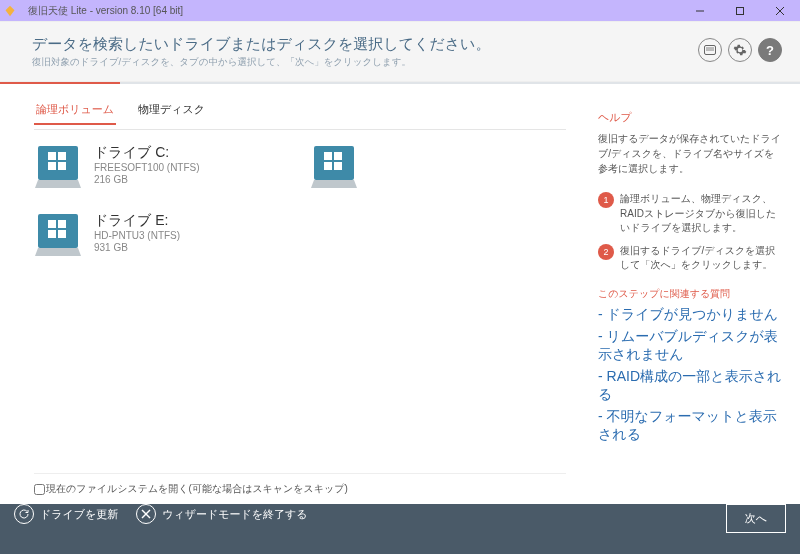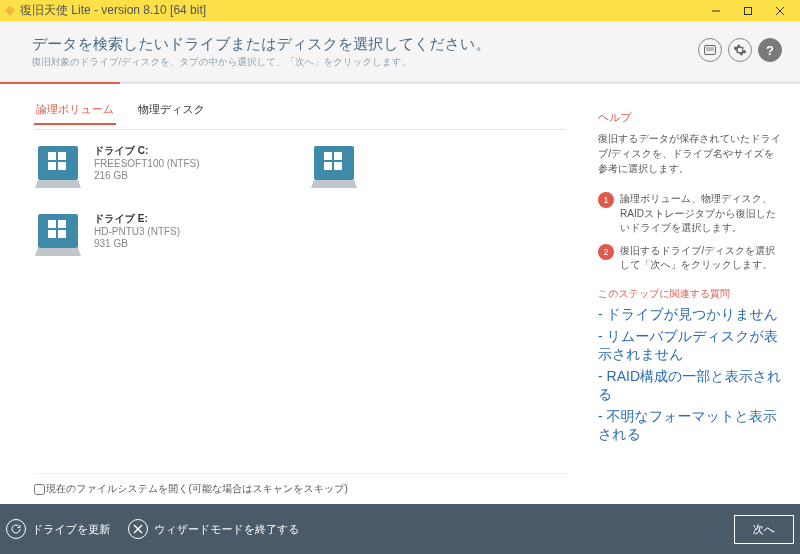--- a/index.html
+++ b/index.html
@@ -1,17 +1,17 @@
 <!DOCTYPE html>
 <html><head>
 <meta charset="utf-8">
 <style>
   * { box-sizing: border-box; margin: 0; padding: 0; }
   html, body { width: 800px; height: 554px; font-family: "Meiryo", "Yu Gothic", sans-serif; background: #fff; overflow: hidden; }
-  .titlebar { height: 22px; background: #fde047; border-bottom: 1px solid #eee; display: flex; align-items: center; padding: 0 4px; font-size: 12px; color: #555; }
+  .titlebar { height: 22px; background: #c4b5fd; border-bottom: 1px solid #eee; display: flex; align-items: center; padding: 0 4px; font-size: 10px; color: #555; gap: 8px; }
   .titlebar .app-icon { width: 12px; height: 12px; margin-right: 4px; display: inline-flex; }
   .titlebar .spacer { flex: 1; }
   .titlebar .winbtn { width: 32px; height: 22px; display: inline-flex; align-items: center; justify-content: center; color: #333; }
   .header { height: 60px; background: #f5f5f5; display: flex; align-items: center; padding: 0 32px; border-bottom: 1px solid #eee; position: relative; }
   .header-text { display: flex; flex-direction: column; }
   .header-title { color: #4a6b86; font-size: 15px; font-weight: 400; }
   .header-sub { color: #8e9fae; font-size: 9.5px; margin-top: 2px; }
   .header-icons { position: absolute; right: 18px; top: 16px; display: flex; gap: 6px; }
   .circ-btn { width: 24px; height: 24px; border: 1.5px solid #888; border-radius: 50%; display: inline-flex; align-items: center; justify-content: center; color: #555; }
   .circ-btn.help { background: #7a7a7a; border-color: #7a7a7a; color: #fff; font-weight: bold; font-size: 13px; }
@@ -20,34 +20,34 @@
   .content { display: flex; height: 420px; background: #fff; }
   .main { flex: 1; padding: 12px 20px 8px 34px; display: flex; flex-direction: column; }
   .tabs { display: flex; gap: 20px; font-size: 11px; margin-bottom: 4px; }
   .tab { padding: 6px 2px; color: #333; cursor: pointer; border-bottom: 2px solid transparent; }
   .tab.active { color: #df5a49; border-bottom-color: #df5a49; }
   .tabline { height: 1px; background: #e5e5e5; margin-bottom: 14px; }
   .drive-grid { display: grid; grid-template-columns: 1fr 1fr; column-gap: 20px; row-gap: 22px; align-content: start; }
   .drive { display: flex; gap: 12px; align-items: flex-start; cursor: pointer; }
   .drive-icon { width: 48px; height: 46px; }
   .drive-info { display: flex; flex-direction: column; }
-  .drive-name { font-size: 10px; color: #333; font-weight: bold; }
+  .drive-name { font-size: 14px; color: #333; font-weight: normal; }
   .drive-fs { font-size: 10px; color: #888; margin-top: 0; }
   .drive-size { font-size: 10px; color: #888; margin-top: 1px; }
   .skip-row { margin-top: auto; padding-top: 8px; border-top: 1px solid #eee; display: flex; align-items: center; gap: 1px; font-size: 10px; color: #555; }
   .skip-row input { width: 11px; height: 11px; }
   .sidebar { width: 214px; padding: 26px 18px 10px 12px; font-size: 10px; }
   .sidebar h3.help-title { color: #df5a49; font-size: 11px; font-weight: 400; margin-bottom: 6px; }
   .sidebar .help-intro { color: #555; line-height: 1.5; margin-bottom: 16px; }
   .step { display: flex; gap: 6px; margin-bottom: 8px; }
   .step .num { width: 16px; height: 16px; border-radius: 50%; background: #df5a49; color: #fff; font-size: 9px; display:inline-flex; align-items:center; justify-content:center; flex-shrink:0; }
   .step .txt { color: #555; line-height: 1.45; }
   .related-q { color: #df5a49; margin-top: 14px; margin-bottom: 5px; }
   .faqlinks a { display: block; color: #2b6cb0; font-size: 14px; text-decoration: none; margin-bottom: 4px; }
-  .footer { height: 50px; background: #4a5a68; display: flex; align-items: center; padding: 0 6px; color: #fff; font-size: 11px; }
+  .footer { height: 50px; background: #4a5a68; display: flex; align-items: flex-start; padding: 0 14px; color: #fff; font-size: 11px; }
   .fbtn { display: flex; align-items: center; gap: 6px; margin-right: 18px; cursor: pointer; }
   .fcirc { width: 20px; height: 20px; border: 1.5px solid #fff; border-radius: 50%; display:inline-flex; align-items:center; justify-content:center; }
   .footer .spacer2 { flex:1; }
   .next-btn { border: 1px solid #fff; color:#fff; padding: 6px 18px; font-size: 11px; cursor:pointer; }
   svg { display:block; }
 </style>
 </head>
 <body>
 
 <div class="titlebar">

